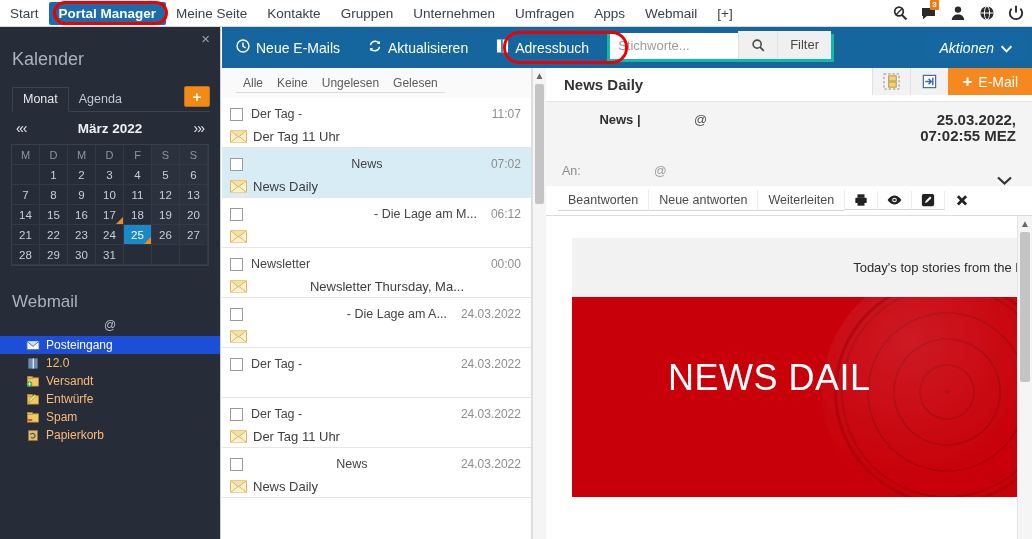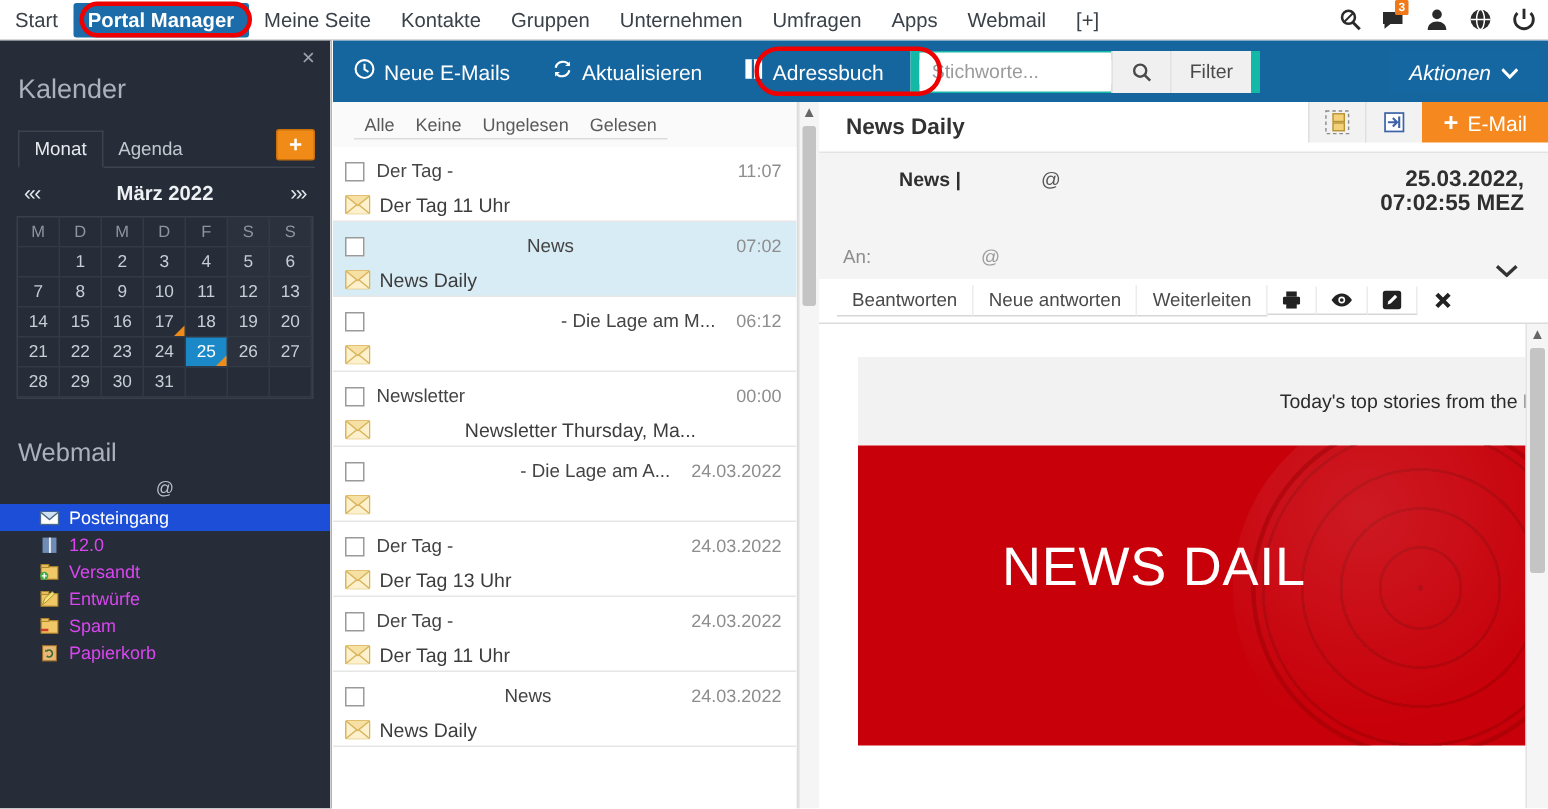--- a/index.html
+++ b/index.html
@@ -107,21 +107,21 @@
     border-style: solid; border-width: 0 0 7px 7px;
     border-color: transparent transparent #f08b18 transparent;
   }
   .sb-title2 {
     padding: 26px 0 0 12px; font-size: 17px; color: #aab2bd;
   }
   .acct { padding: 6px 0 4px 0; text-align: center; font-size: 12px; color: #b9bfc8; }
   .tree { margin-top: 0px; }
   .tree-item {
     display: flex; align-items: center; gap: 6px;
-    height: 18px; padding-left: 26px; font-size: 12px; color: #d946ef;
+    height: 18px; padding-left: 26px; font-size: 12px; color: #fdba74;
     cursor: pointer; position: relative;
   }
   .tree-item.sel { background: #1d4ed8; color: #ffffff; }
   .tree-item::before {
     content: ""; position: absolute; left: 14px; top: 9px;
     width: 7px; border-top: 1px dotted #5b6personally;
   }
   .ticon { width: 14px; height: 13px; flex: 0 0 14px; }
 
   
@@ -133,21 +133,21 @@
     height: 41px; background: #15659f; display: flex; align-items: center;
     position: relative;
   }
   .tb-btn {
     display: flex; align-items: center; gap: 6px;
     color: #fff; font-size: 14px; padding: 0 14px; height: 41px;
     cursor: pointer; white-space: nowrap;
   }
   .tb-search {
     background: #fff; height: 28px; margin-left: 4px;
-    display: flex; align-items: center; border: 6px solid #14b8a6;
+    display: flex; align-items: flex-end; border: 3px solid #14b8a6;
   }
   .tb-search input {
     border: 0; outline: none; height: 26px; width: 128px;
     padding: 0 8px; font-size: 13px; color: #555;
     font-family: "Liberation Sans", sans-serif; background: #fff;
   }
   .tb-search input::placeholder { color: #9b9b9b; }
   .tb-sbtn {
     height: 28px; padding: 0 12px; display: flex; align-items: center;
     color: #4a4a4a; font-size: 13px; cursor: pointer;
@@ -635,28 +635,20 @@
                   </svg></span>
                 <div class="mr-subj"></div>
               </div>
             </div>
             <div class="mail-row">
               <div class="mr-top">
                 <div class="mr-check"></div>
                 <div class="mr-from">Der Tag -</div>
                 <div class="mr-time">24.03.2022</div>
               </div>
-              <div class="mr-bot">
-                <span class="mr-env"><svg width="17" height="13" viewBox="0 0 17 13">
-                    <rect x="0.5" y="0.5" width="16" height="12" rx="1" fill="#fdf0cd" stroke="#d9b65e"></rect>
-                    <path d="M0.5 12.5L8.5 6 16.5 12.5" fill="#fdf0cd" stroke="#d9b65e"></path>
-                    <path d="M0.5 0.5L8.5 7 16.5 0.5" fill="#f6e0a4" stroke="#d9b65e"></path>
-                  </svg></span>
-                <div class="mr-subj">Der Tag 13 Uhr</div>
-              </div>
             </div>
             <div class="mail-row">
               <div class="mr-top">
                 <div class="mr-check"></div>
                 <div class="mr-from">Der Tag -</div>
                 <div class="mr-time">24.03.2022</div>
               </div>
               <div class="mr-bot">
                 <span class="mr-env"><svg width="17" height="13" viewBox="0 0 17 13">
                     <rect x="0.5" y="0.5" width="16" height="12" rx="1" fill="#fdf0cd" stroke="#d9b65e"></rect>

